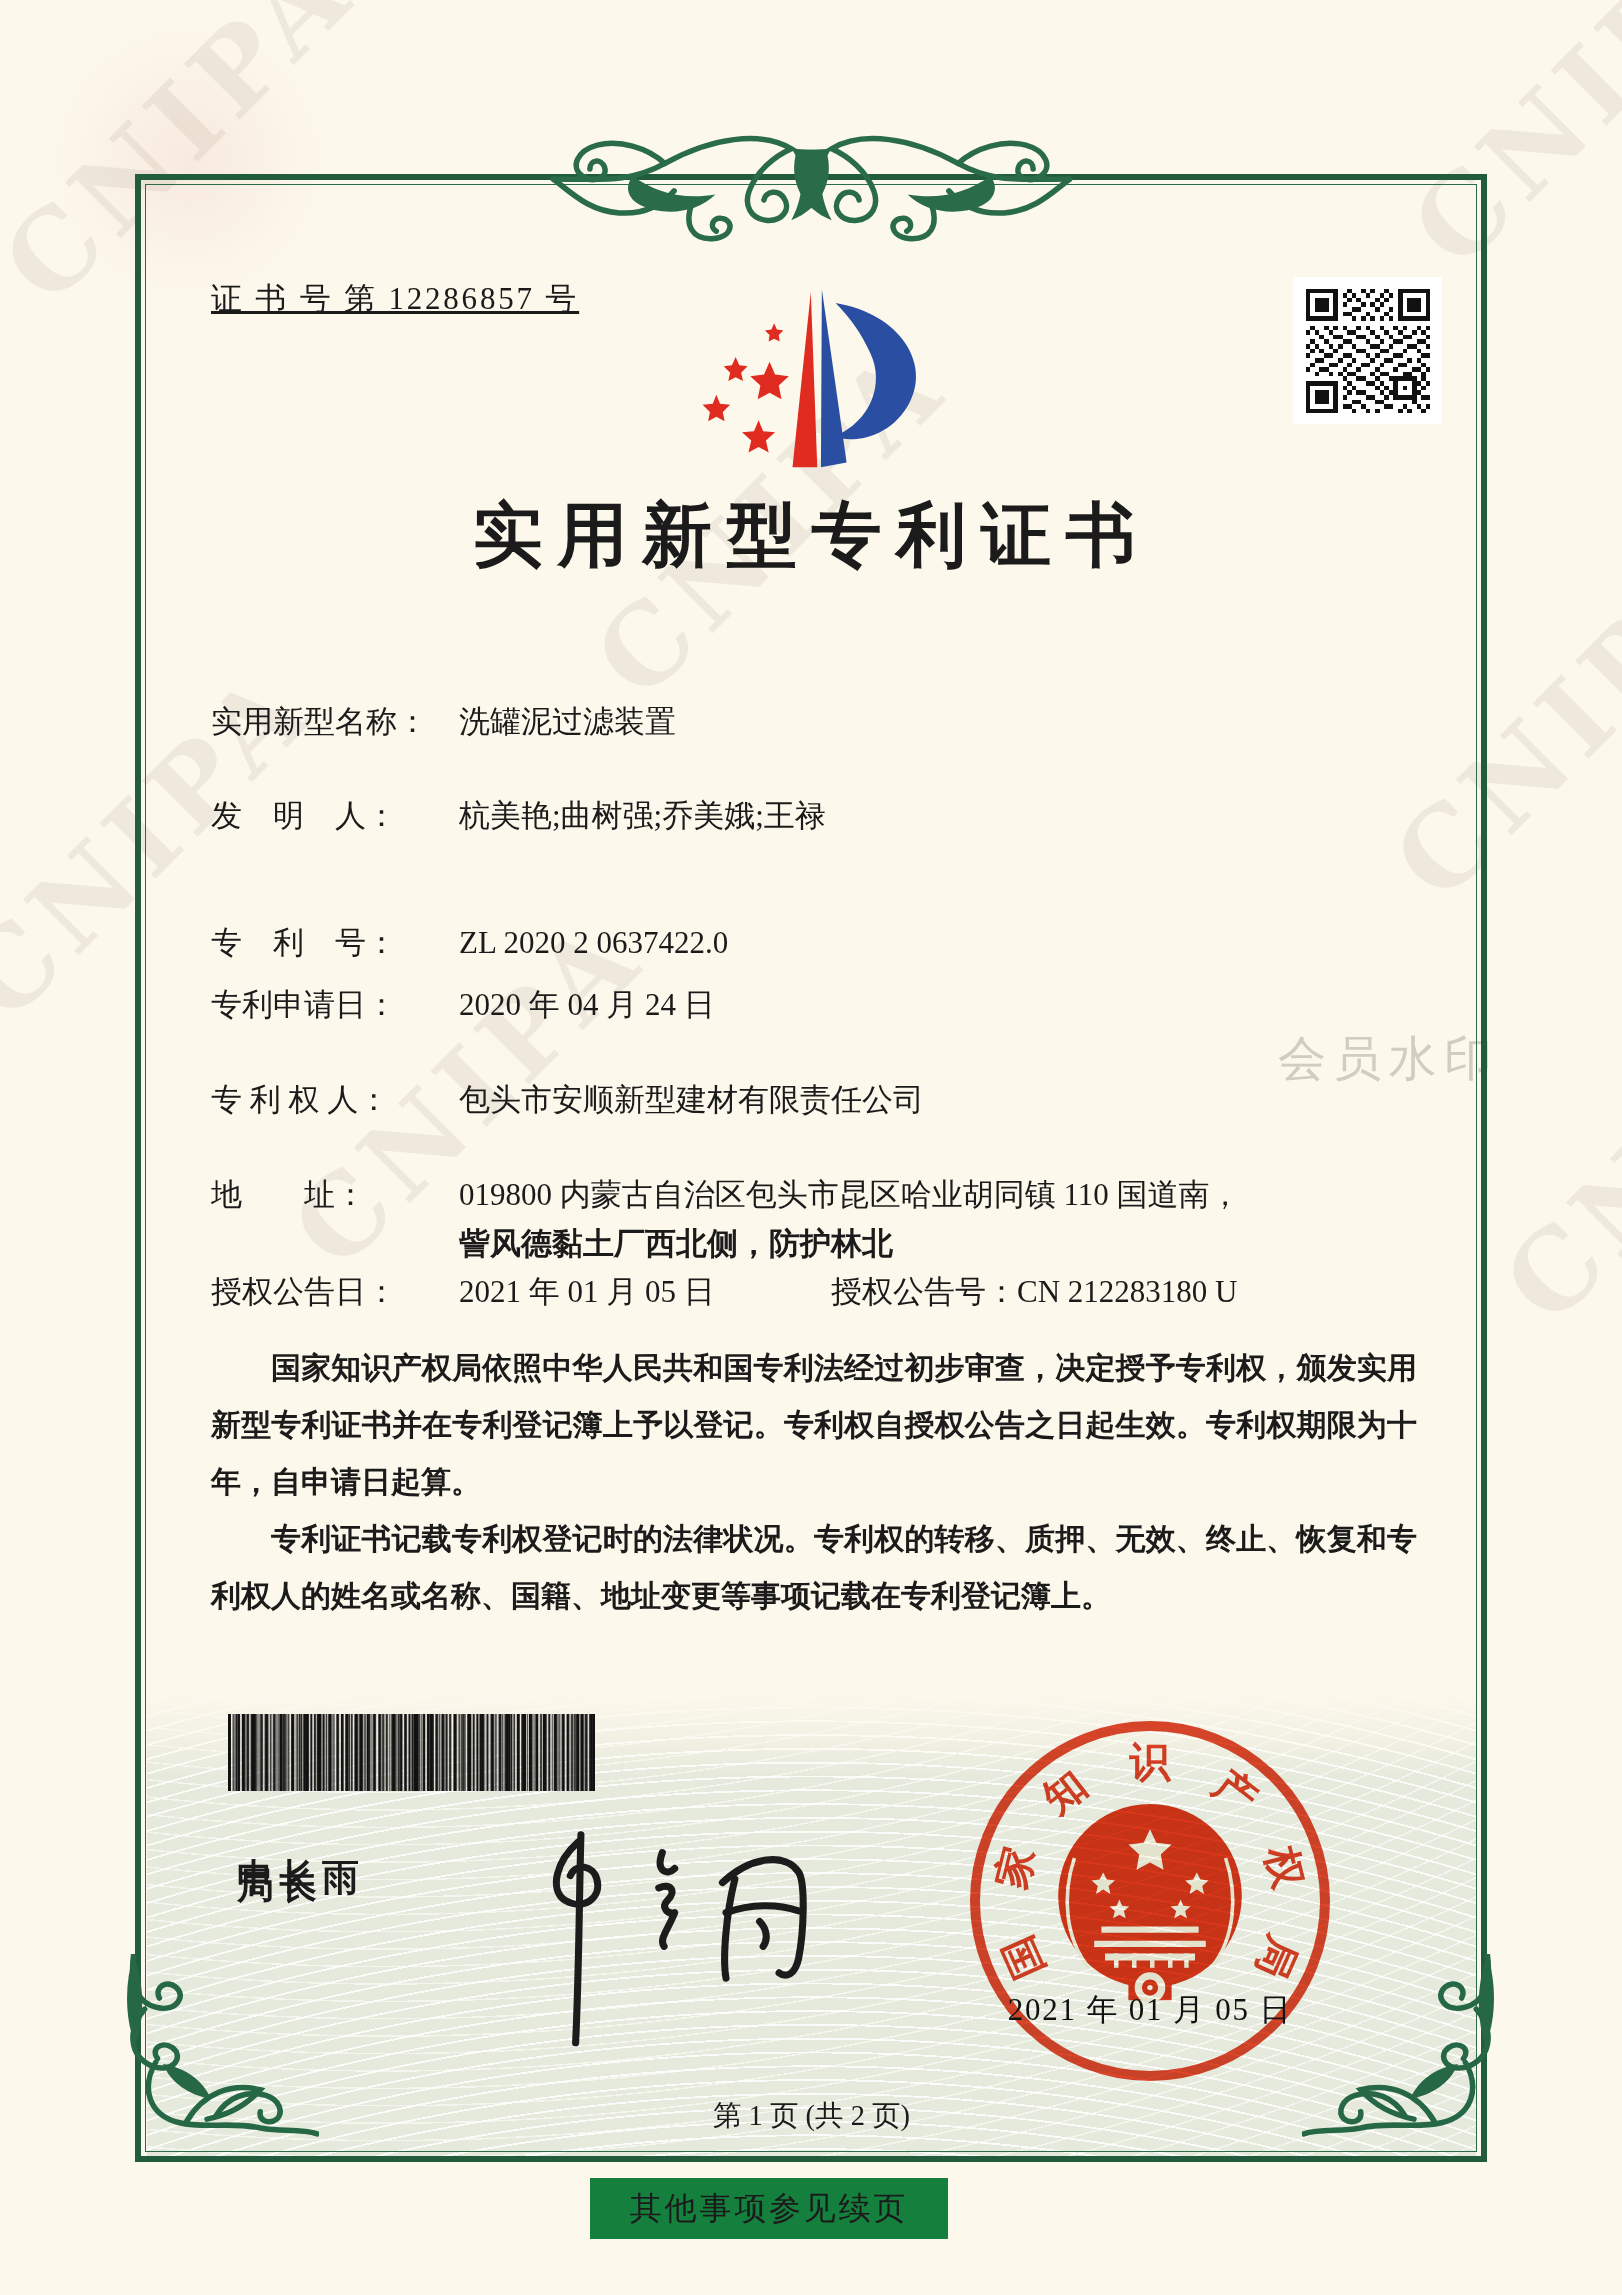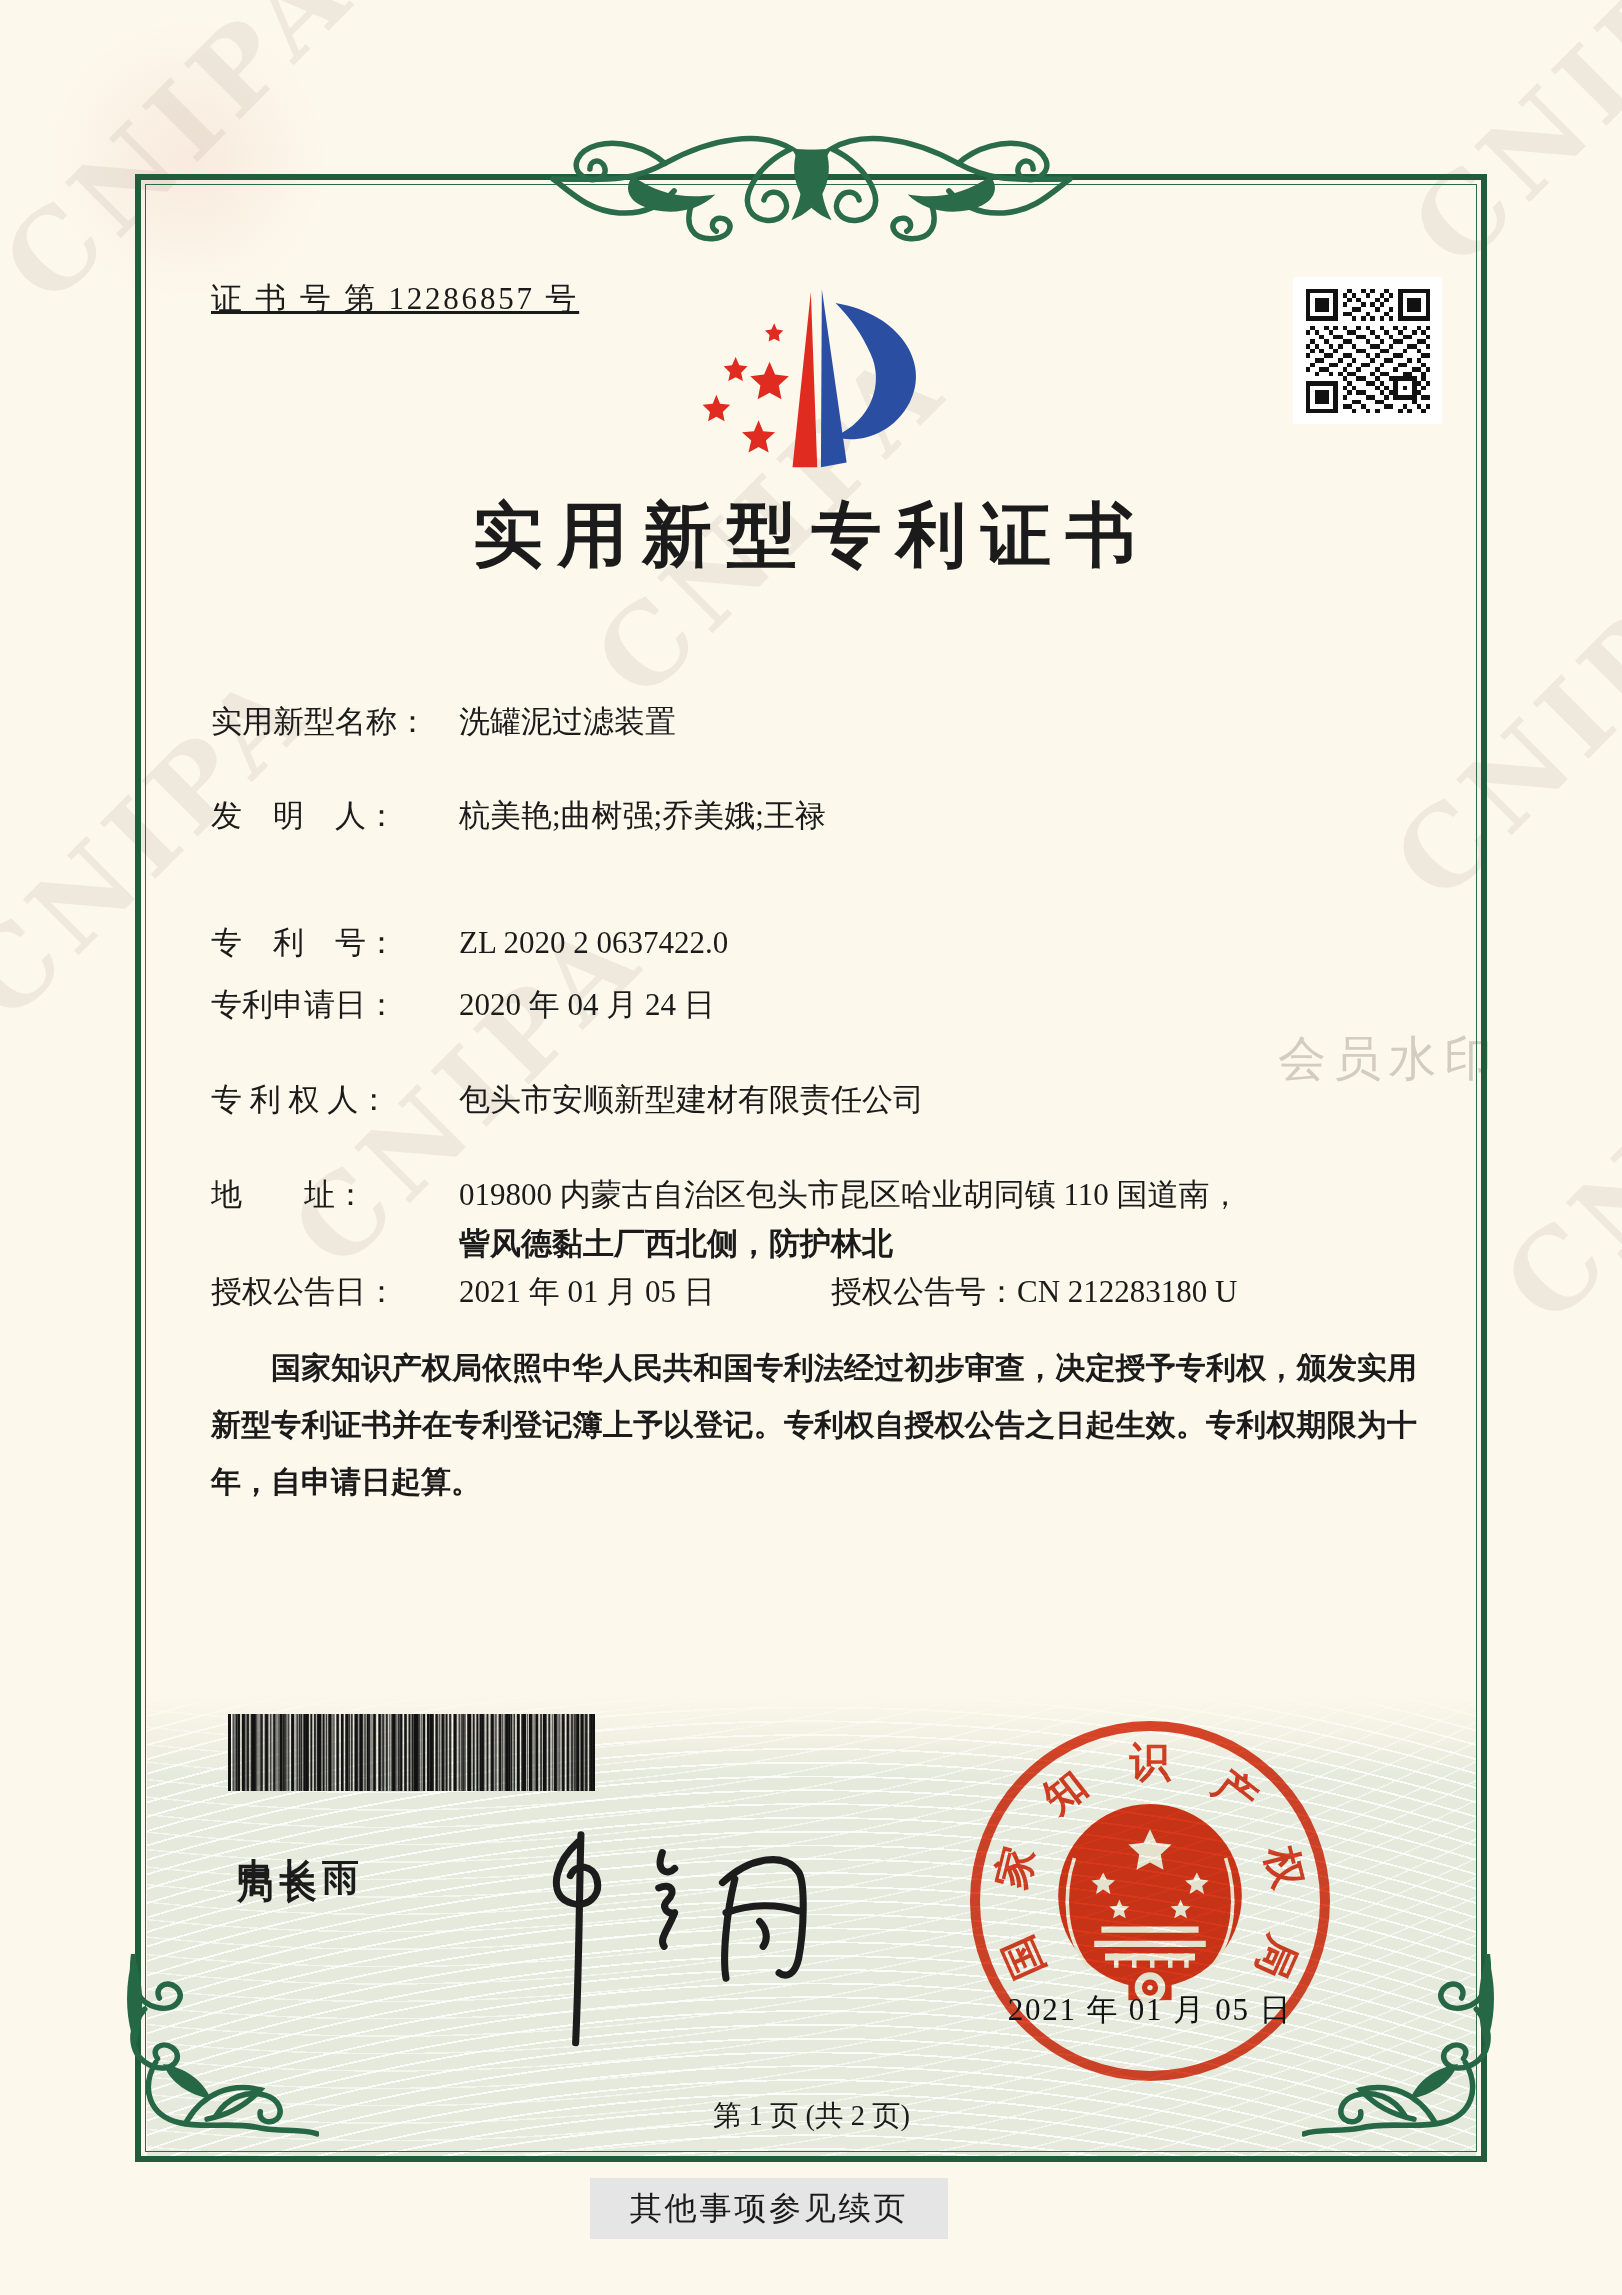--- a/index.html
+++ b/index.html
@@ -115,21 +115,21 @@
     position:absolute;left:970px;top:1989px;width:360px;z-index:5;
     text-align:center;font-size:31px;letter-spacing:1.8px;color:#111;
   }
   
   .page-info{
     position:absolute;left:135px;top:2097px;width:1353px;z-index:4;
     text-align:center;font-size:28.5px;
   }
   .note-box{
     position:absolute;left:590px;top:2178px;width:358px;height:61px;z-index:4;
-    background:#e5e5e5;display:flex;align-items:center;justify-content:center;
+    background:#15803d;display:flex;align-items:center;justify-content:center;
     font-size:32px;letter-spacing:2.8px;
   }
   
   .orn-top{position:absolute;left:545px;top:92px;width:533px;height:174px;z-index:5;}
   .orn-corner{position:absolute;width:211px;height:211px;z-index:5;}
   .orn-bl{left:108px;top:1954px;}
   .orn-br{left:1302px;top:1954px;transform:scaleX(-1);}
 </style>
 </head>
 <body>
@@ -272,20 +272,21 @@
 </div>
 <div class="row row-addr2">
   <span>訾风德黏土厂西北侧，防护林北</span>
 </div>
 <div class="row row-grant">
   <span class="lab">授权公告日：</span><span class="val2w">2021 年 01 月 05 日</span><span>授权公告号：</span><span>CN 212283180 U</span>
 </div>
 
 <div class="paras">
   <p>国家知识产权局依照中华人民共和国专利法经过初步审查，决定授予专利权，颁发实用新型专利证书并在专利登记簿上予以登记。专利权自授权公告之日起生效。专利权期限为十年，自申请日起算。</p>
+  <p>专利证书记载专利权登记时的法律状况。专利权的转移、质押、无效、终止、恢复和专利权人的姓名或名称、国籍、地址变更等事项记载在专利登记簿上。</p>
 </div>
 
 <svg class="barcode" viewBox="0 0 400 84" preserveAspectRatio="none">
   <defs>
     <pattern id="bcA" width="41" height="84" patternUnits="userSpaceOnUse">
       <g fill="#111">
         <rect x="0" width="3" height="84"></rect>
           <rect x="5" width="1" height="84"></rect>
           <rect x="8" width="2" height="84"></rect>
         <rect x="12" width="1" height="84"></rect>

